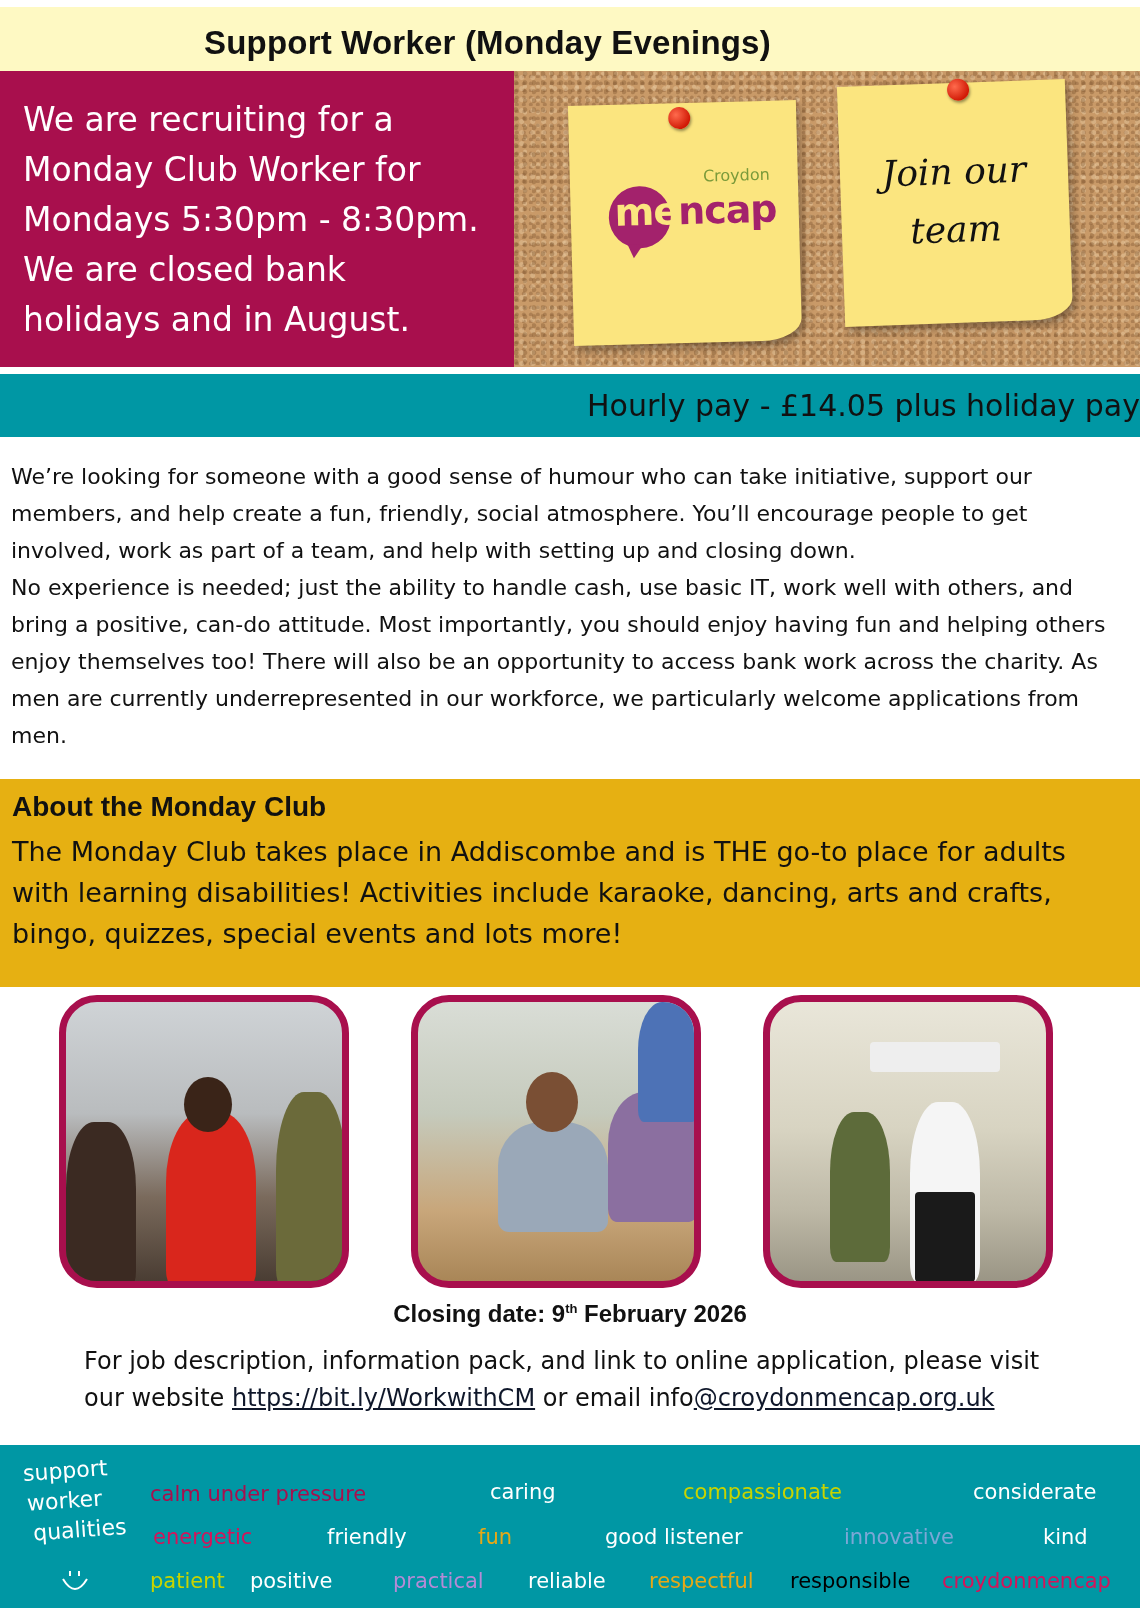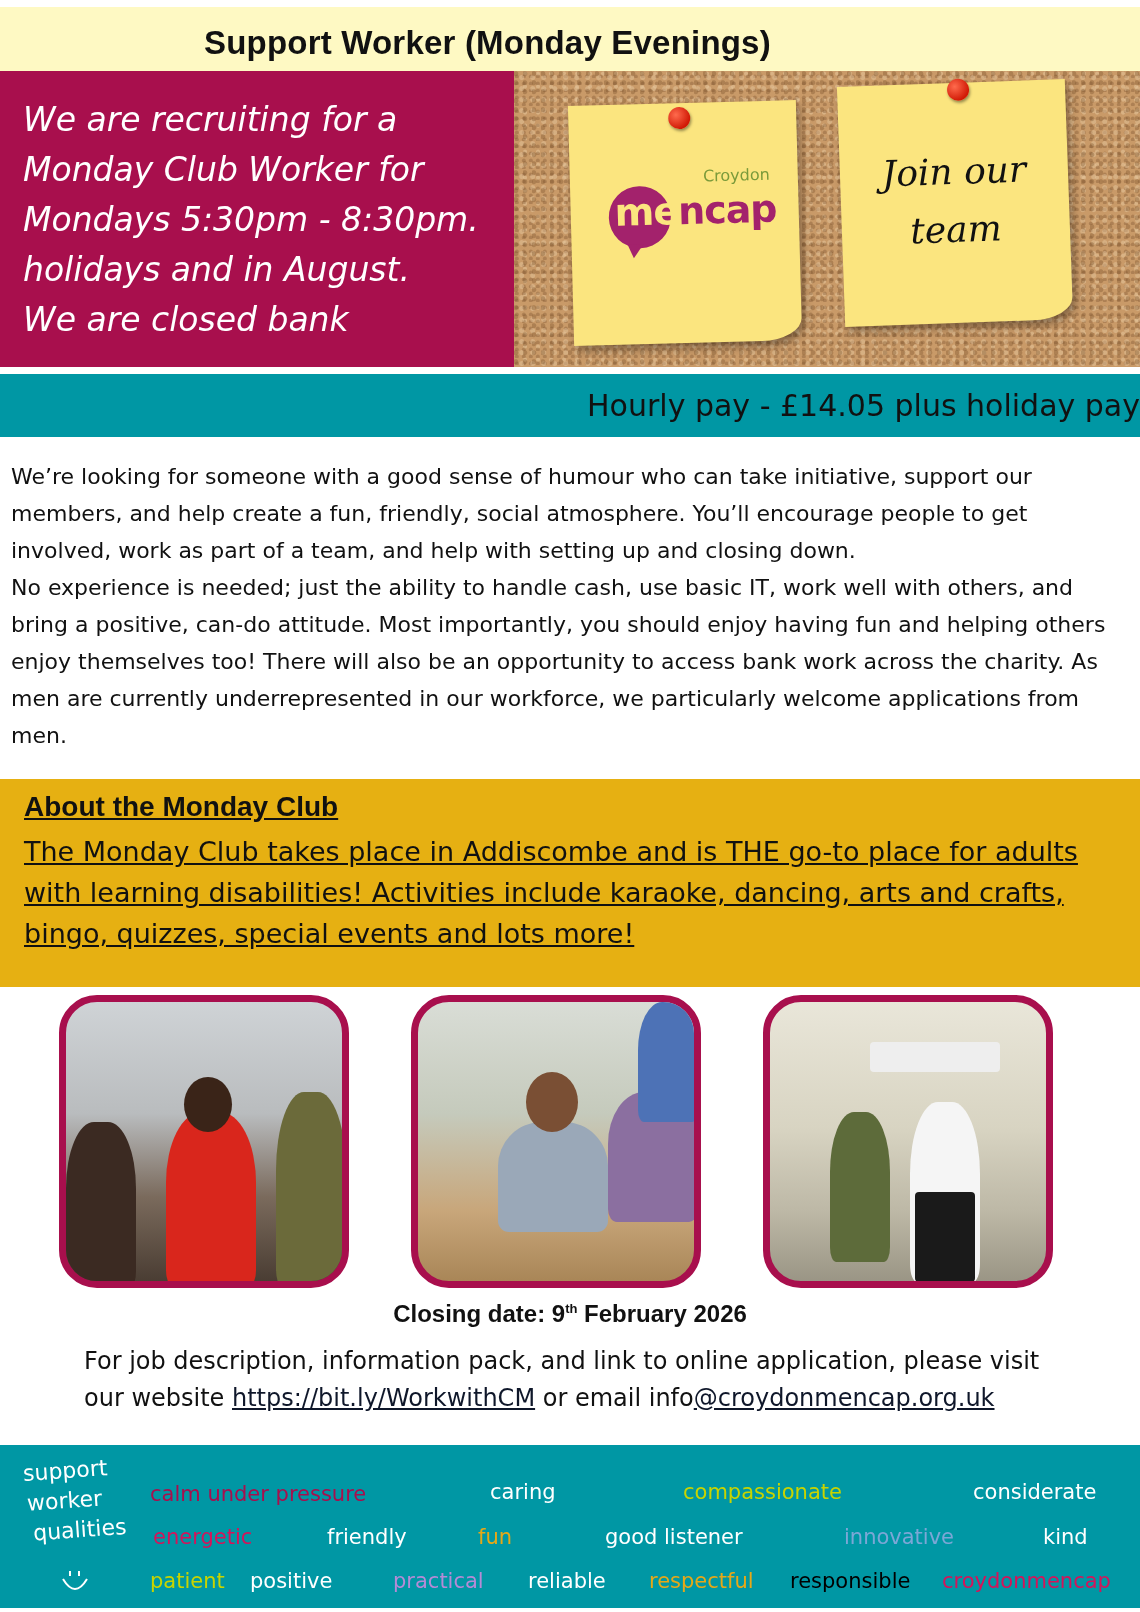--- a/index.html
+++ b/index.html
@@ -3,21 +3,21 @@
 <meta charset="utf-8">
 <style>
   * { box-sizing: border-box; margin: 0; padding: 0; }
   html, body { width: 1140px; height: 1612px; background: #ffffff; overflow: hidden; }
   body { font-family: "DejaVu Sans", "Liberation Sans", sans-serif; color: #111; position: relative; }
 
   .title-bar { position: absolute; left: 0; top: 7px; width: 1140px; height: 71px; background: #fef9c3; display: flex; align-items: center; }
   .title-bar h1 { font-family: "Liberation Sans", sans-serif; font-weight: bold; font-size: 33px; color: #111; margin-left: 204px; letter-spacing: 0.2px; }
 
   .hero { position: absolute; left: 0; top: 71px; width: 1140px; height: 296px; }
-  .hero-left { position: absolute; left: 0; top: 0; width: 514px; height: 296px; background: #a80f4d; padding: 24px 0 0 23px; font-style: italic; }
+  .hero-left { position: absolute; left: 0; top: 0; width: 514px; height: 296px; background: #a80f4d; padding: 24px 0 0 23px; }
   .hero-left p { color: #ffffff; font-size: 33px; line-height: 50px; font-family: "DejaVu Sans", sans-serif; }
   .hero-right { position: absolute; left: 514px; top: 0; width: 626px; height: 296px;
     background-color: #c99a68;
     background-image:
       radial-gradient(circle at 20% 30%, rgba(120,80,40,.35) 0 2px, transparent 3px),
       radial-gradient(circle at 70% 60%, rgba(230,200,160,.45) 0 2px, transparent 3px),
       radial-gradient(circle at 40% 80%, rgba(110,70,35,.3) 0 1.5px, transparent 2.5px),
       radial-gradient(circle at 85% 20%, rgba(240,215,175,.4) 0 1.5px, transparent 2.5px);
     background-size: 9px 9px, 11px 11px, 7px 7px, 13px 13px;
     overflow: hidden; }
@@ -34,21 +34,21 @@
   .logo-word { position: absolute; left: 6px; top: 26px; font-size: 38px; font-weight: bold; color: #a3226c; font-family: "DejaVu Sans", sans-serif; letter-spacing: -1px; }
   .logo-word .me { color: #fbe57f; }
   .join-text { position: absolute; left: 0; top: 60px; width: 228px; text-align: center; font-family: "DejaVu Serif", serif; font-style: italic; font-size: 36px; line-height: 58px; color: #111; }
 
   .pay-bar { position: absolute; left: 0; top: 374px; width: 1140px; height: 63px; background: #0097a4; display: flex; align-items: center; justify-content: flex-end; }
   .pay-bar span { font-size: 30px; color: #111; font-family: "DejaVu Sans", sans-serif; }
 
   .intro { position: absolute; left: 11px; top: 458px; width: 1120px; font-size: 22px; line-height: 37px; color: #111; }
   .intro p { margin: 0; }
 
-  .about { position: absolute; left: 0; top: 779px; width: 1140px; height: 208px; background: #e6b012; padding: 6px 0 0 24px; text-decoration: underline; }
+  .about { position: absolute; left: 0; top: 779px; width: 1140px; height: 208px; background: #e6b012; padding: 6px 0 0 12px; }
   .about h2 { font-size: 28px; font-weight: bold; font-family: "Liberation Sans", sans-serif; line-height: 44px; }
   .about p { font-size: 27px; line-height: 41px; margin-top: 2px; width: 1090px; }
 
   .photos { position: absolute; top: 995px; left: 0; width: 1140px; height: 295px; }
   .photo { position: absolute; top: 0; width: 290px; height: 293px; border: 7px solid #a80f4d; border-radius: 38px; overflow: hidden; }
   .photo-1 { left: 59px; background: linear-gradient(180deg, #cfd3d6 0%, #b9bcbe 40%, #7a6a5c 70%, #4a3d33 100%); }
   .photo-2 { left: 411px; background: linear-gradient(180deg, #d9ddd6 0%, #c5cabc 40%, #c8a67a 75%, #a98657 100%); }
   .photo-3 { left: 763px; background: linear-gradient(180deg, #e9e6d9 0%, #d8d4c2 45%, #bdb8a6 75%, #9a9585 100%); }
   .figure { position: absolute; border-radius: 40% 40% 10% 10%; }
 
@@ -70,22 +70,22 @@
 
 <div class="title-bar">
   <h1>Support Worker (Monday Evenings)</h1>
 </div>
 
 <div class="hero">
   <div class="hero-left">
     <p>We are recruiting for a</p>
     <p>Monday Club Worker for</p>
     <p>Mondays 5:30pm - 8:30pm.</p>
+    <p>We are closed bank</p>
     <p>holidays and in August.</p>
-    <p>We are closed bank</p>
   </div>
   <div class="hero-right">
     <div class="note note-1">
       <div class="pin"></div>
       <div class="logo">
         <span class="logo-croydon">Croydon</span>
         <div class="logo-bubble"></div>
         <div class="logo-word"><span class="me">me</span><span>ncap</span></div>
       </div>
     </div>

